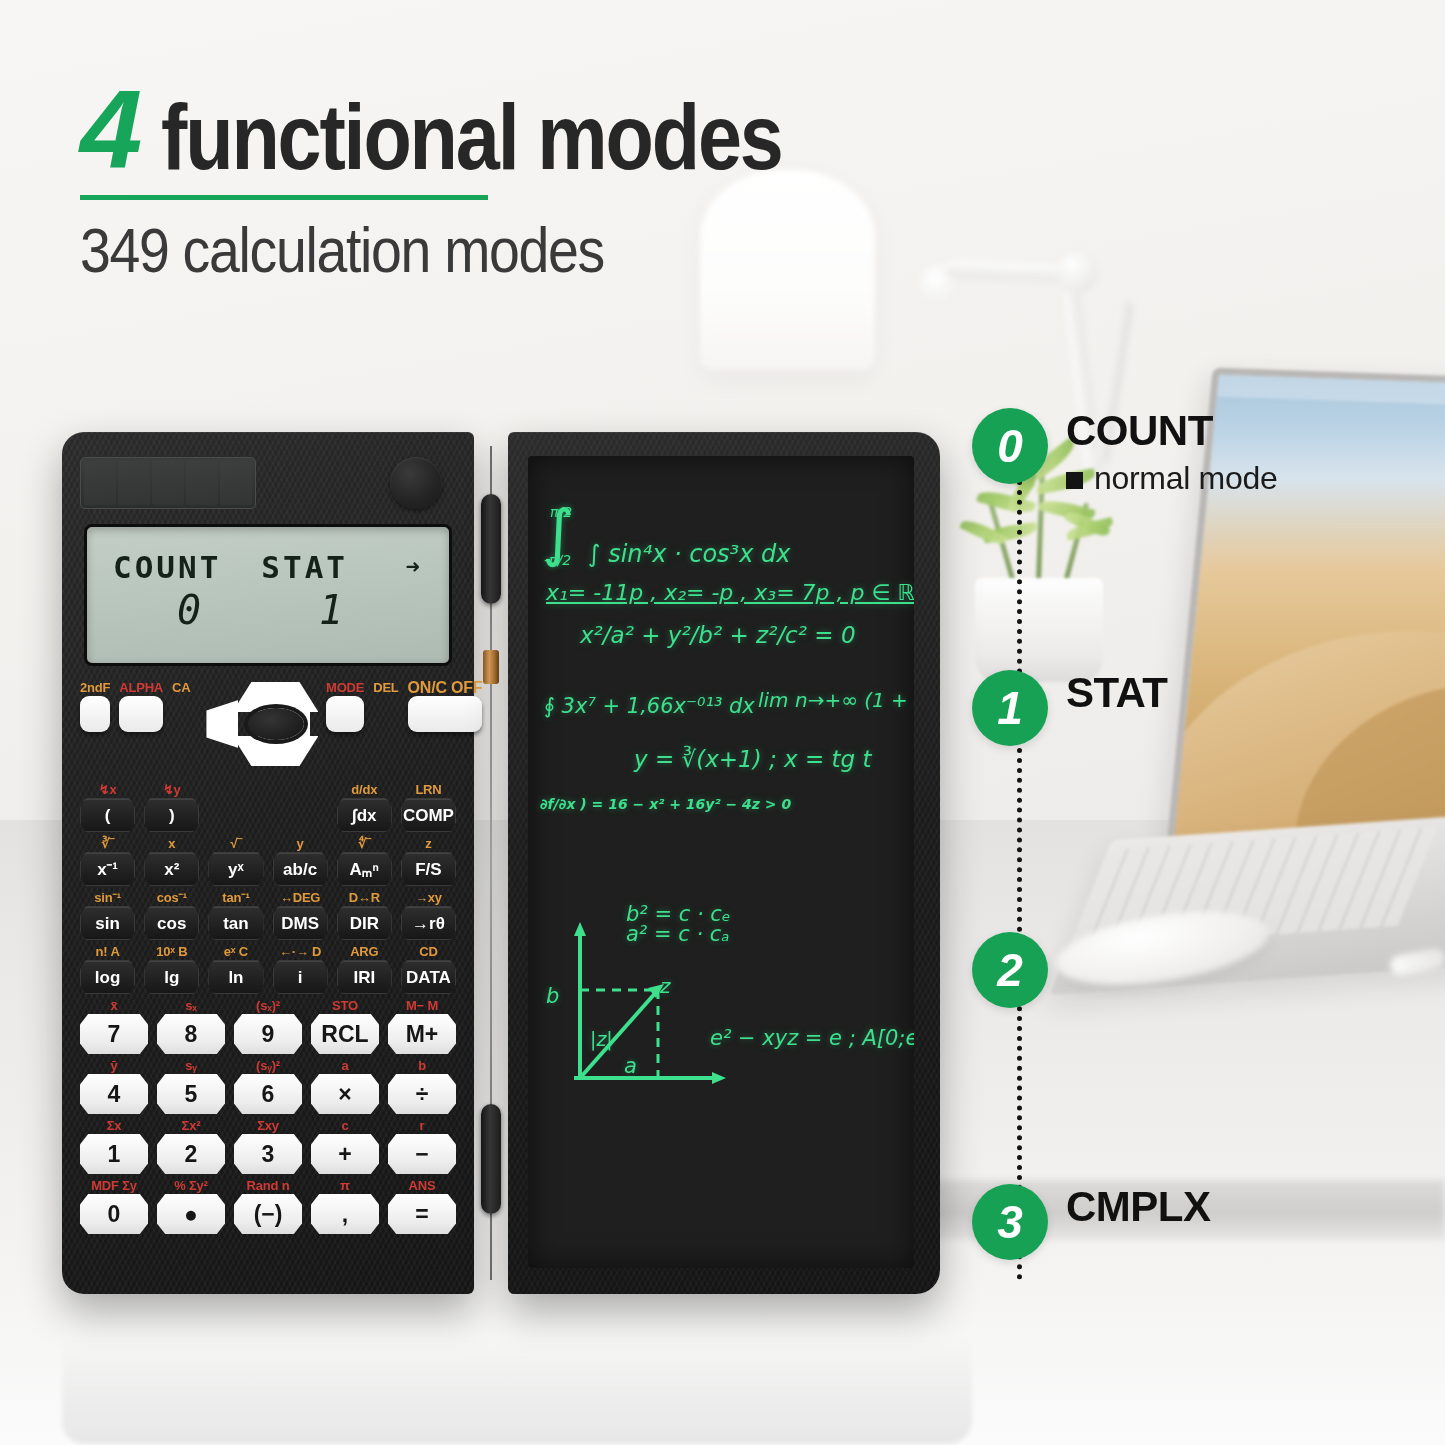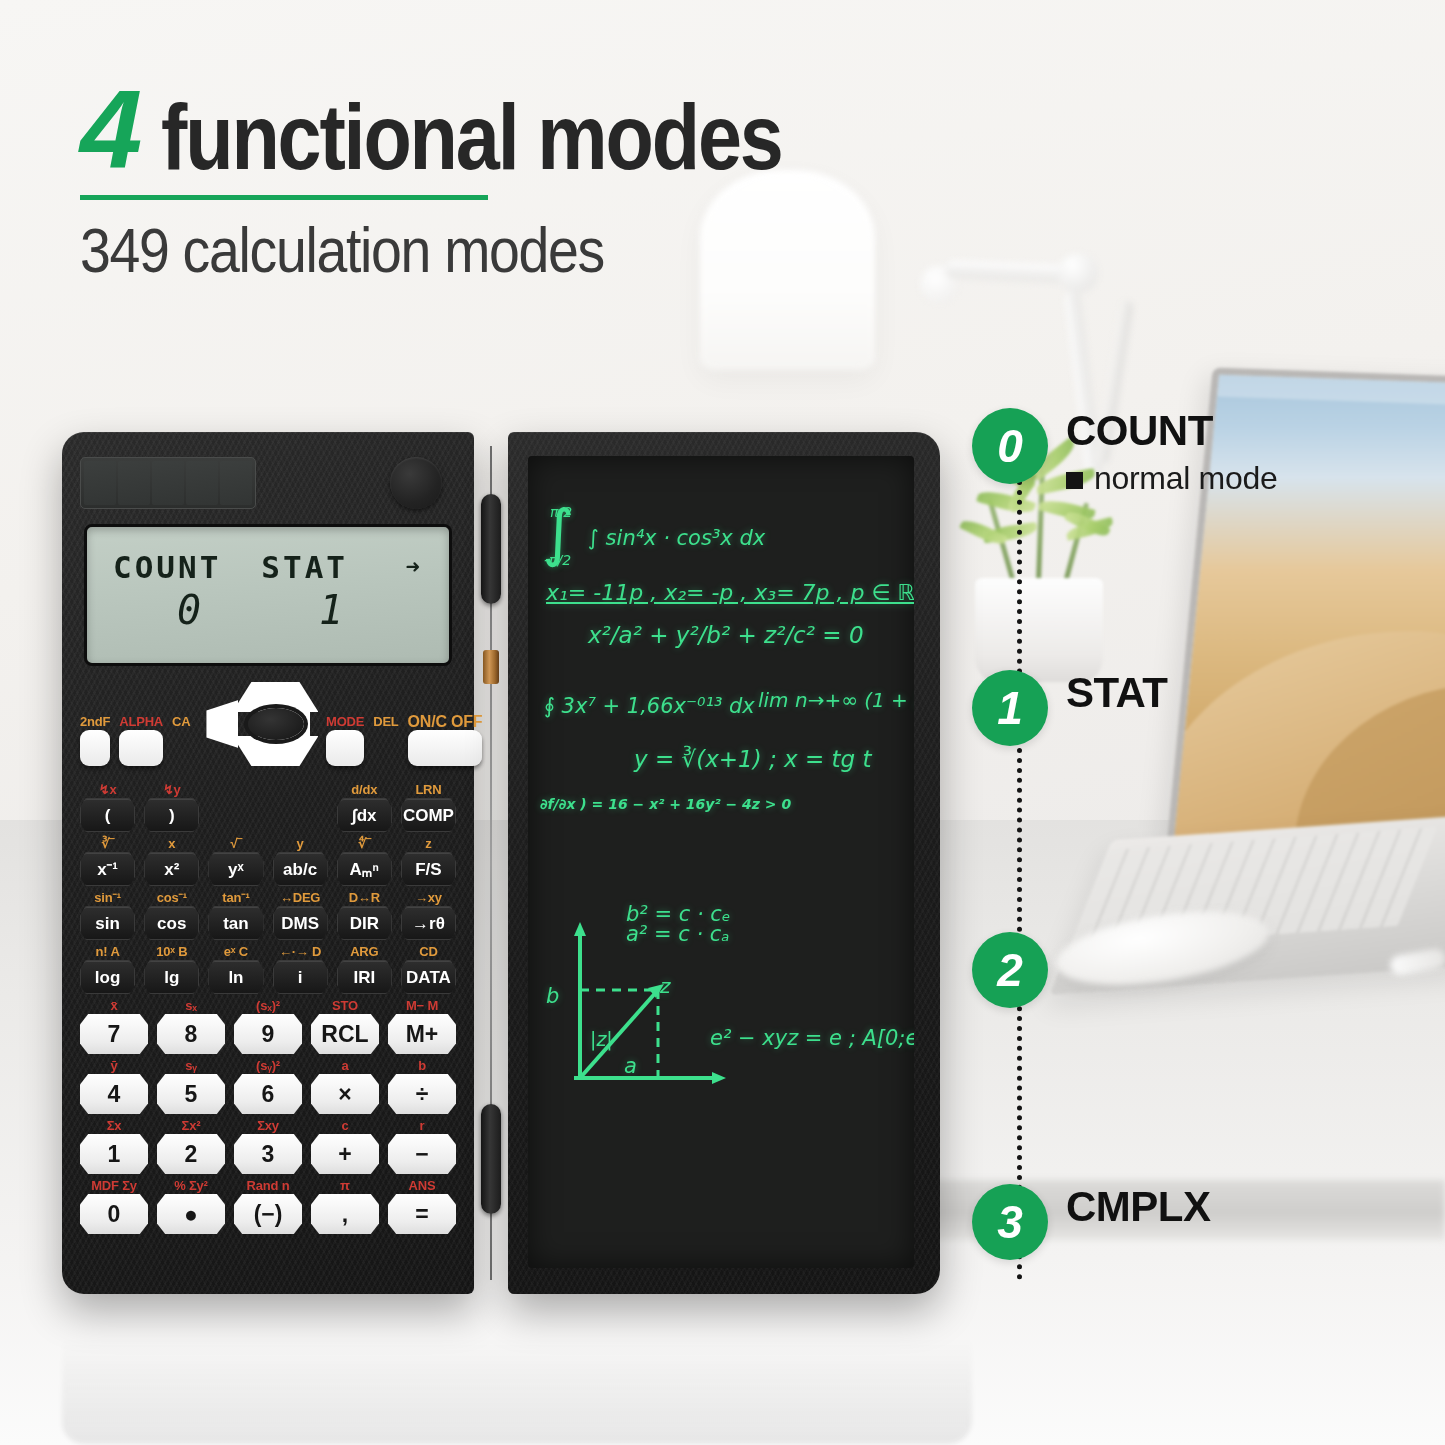--- a/index.html
+++ b/index.html
@@ -232,21 +232,21 @@
     color:#161616;
     box-shadow: 0 3px 4px rgba(0,0,0,.45);
     clip-path: polygon(12% 0,88% 0,100% 26%,100% 74%,88% 100%,12% 100%,0 74%,0 26%);
     height: 40px; font-size: 23px;
   }
   .key.sq {
     background: linear-gradient(180deg,#ffffff,#eaeaea);
     border-radius: 9px; height: 36px; clip-path:none;
     box-shadow: 0 3px 4px rgba(0,0,0,.45);
   }
-  .topbar { display:flex; gap: 10px; align-items:flex-end; margin-top: 14px; }
+  .topbar { display:flex; gap: 10px; align-items:flex-start; margin-top: 14px; }
   .topbar-side { display:flex; gap:9px; width: 130px; }
   .topbar-side .kcell { flex:1; }
   .dpad {
     width: 138px; height: 84px; position:relative; margin: 2px 6px 0 6px;
   }
   .dpad-arm { position:absolute; background:#ffffff; }
   .dpad-up { left:26px; top:0; width:86px; height:30px;
     clip-path: polygon(22% 0, 78% 0, 100% 100%, 0 100%); }
   .dpad-dn { left:26px; bottom:0; width:86px; height:30px;
     clip-path: polygon(0 0, 100% 0, 78% 100%, 22% 100%); }
@@ -664,24 +664,24 @@
     <div class="hinge-barrel hb2"></div>
     <div class="hinge-copper"></div>
   </div>
 
   <div class="tablet">
     <div class="tab-screen">
 
       <div class="hw" style="left:22px; top:48px; font-size:14px;">π/2</div>
       <div class="hw" style="left:16px; top:96px; font-size:14px;">-π/2</div>
       <div class="hw" style="left:14px; top:52px; font-size:62px; line-height:.8;">∫</div>
-      <div class="hw" style="left:60px; top:70px; font-size:21px;">∫ sin⁴x · cos³x dx</div>
+      <div class="hw" style="left:60px; top:84px; font-size:24px;">∫ sin⁴x · cos³x dx</div>
 
       <div class="hw" style="left:18px; top:124px; font-size:22px;text-decoration:underline;">x₁= -11p , x₂= -p , x₃= 7p , p ∈ ℝ</div>
-      <div class="hw" style="left:52px; top:166px; font-size:23px;margin-left:8px;">x²/a² + y²/b² + z²/c² = 0</div>
+      <div class="hw" style="left:52px; top:166px; font-size:23px;">x²/a² + y²/b² + z²/c² = 0</div>
 
       <div class="hw" style="left:16px; top:238px; font-size:21px;">∮ 3x⁷ + 1,66x⁻⁰¹³ dx</div>
       <div class="hw" style="left:230px; top:232px; font-size:20px;">lim n→+∞ (1 + 3/n)ⁿ</div>
       <div class="hw" style="left:106px; top:290px; font-size:23px;">y = ∛(x+1)  ;  x = tg t</div>
       <div class="hw" style="left:12px; top:340px; font-size:14px;font-weight:bold;">∂f/∂x ) = 16 − x² + 16y² − 4z &gt; 0</div>
 
       <div class="hw" style="left:98px; top:420px; font-size:21px;margin-top:26px;">b² = c · cₑ</div>
       <div class="hw" style="left:98px; top:466px; font-size:21px;">a² = c · cₐ</div>
 
       <svg style="position:absolute; left:22px; top:462px;" width="200" height="180">

